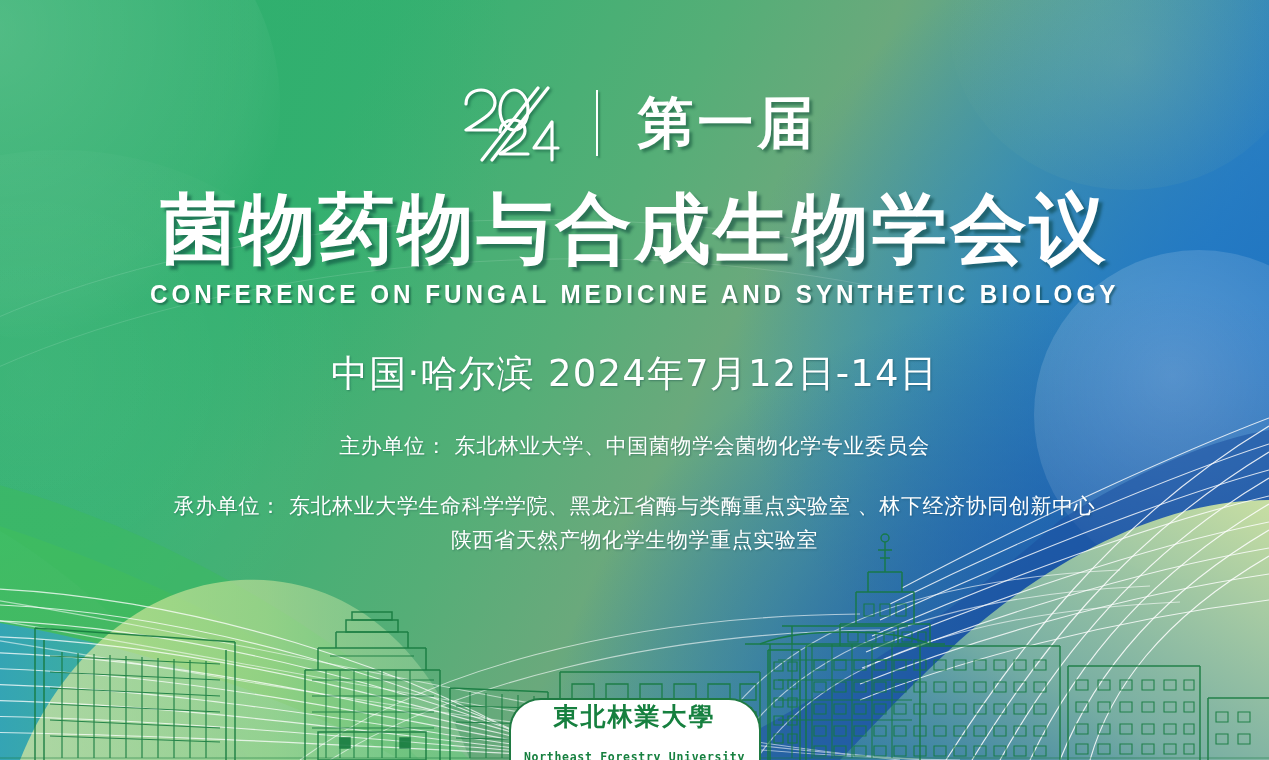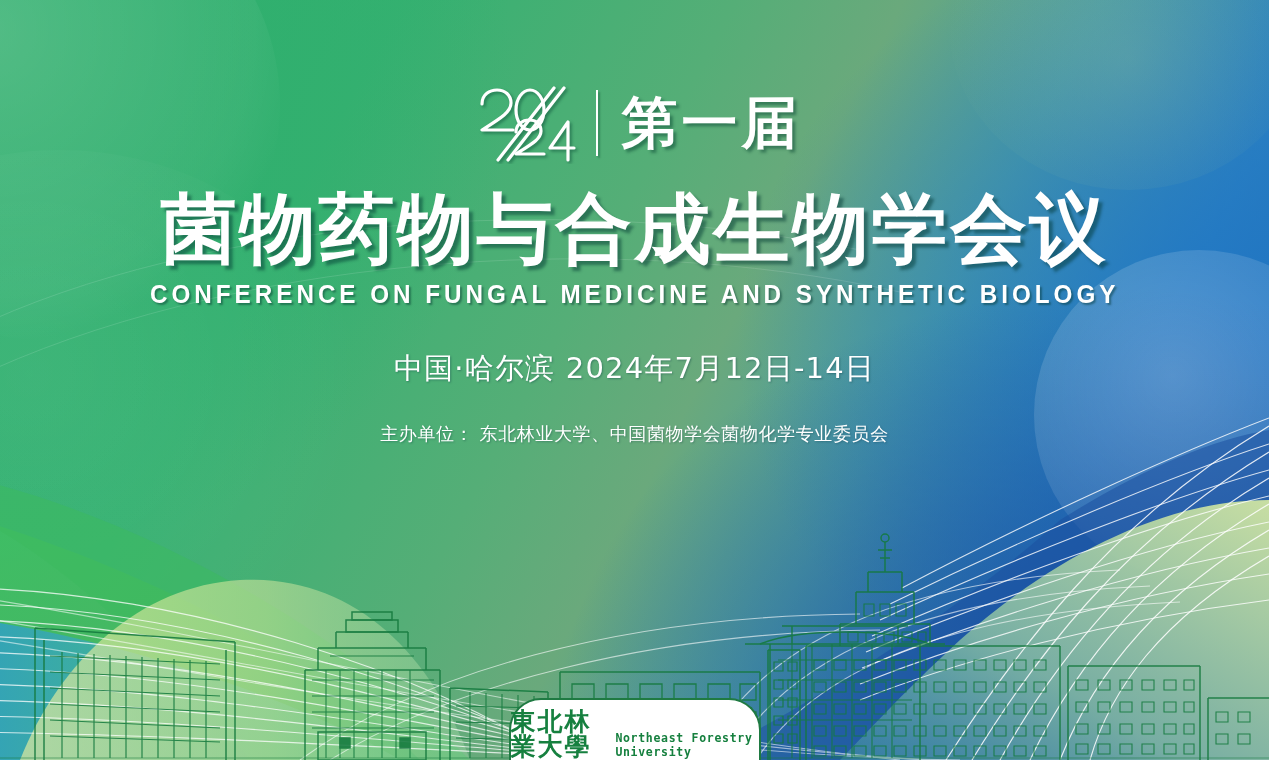--- a/index.html
+++ b/index.html
@@ -44,21 +44,21 @@
 
   
   #content {
     position:absolute; inset:0;
     display:flex; flex-direction:column; align-items:center;
   }
 
   
   #logo-row {
     display:flex; align-items:center; justify-content:center;
-    margin-top:82px; height:82px; gap:0;
+    margin-top:82px; height:82px; gap:16px;
   }
   #year-mark { width:112px; height:82px; display:block; }
   #logo-divider {
     width:2px; height:66px; background:#ffffff; margin:0 24px 0 16px;
     box-shadow:2px 2px 2px rgba(0,60,40,.35);
   }
   #edition-label {
     font-size:56px; font-weight:bold; color:#ffffff;
     letter-spacing:4px; line-height:1;
     text-shadow:3px 3px 3px rgba(0,60,45,.45);
@@ -80,45 +80,45 @@
     font-size:25px; font-weight:bold; color:#ffffff;
     letter-spacing:4.1px; white-space:nowrap;
     transform:scaleX(.97); transform-origin:center;
     text-shadow:2px 2px 2px rgba(0,50,45,.45);
     font-family:"Liberation Sans","DejaVu Sans",sans-serif;
   }
 
   
   #date-line {
     margin-top:40px;
-    font-size:29px; color:#ffffff; letter-spacing:1.2px;
+    font-size:37px; color:#ffffff; letter-spacing:1.2px;
     white-space:nowrap;
     text-shadow:1px 1px 2px rgba(0,50,60,.35);
     font-family:"DejaVu Sans","Liberation Sans",sans-serif;
   }
 
   
   .org-block { margin-top:26px; text-align:center; }
   #org-host { margin-top:30px; }
   .org-line {
-    font-size:18px; color:#ffffff; line-height:1.62;
+    font-size:21px; color:#ffffff; line-height:1.62;
     white-space:nowrap; letter-spacing:.6px;
     text-shadow:1px 1px 2px rgba(0,50,60,.32);
     font-family:"DejaVu Sans","Liberation Sans",sans-serif;
   }
 
   
   #university-plaque {
     position:absolute; left:50%; transform:translateX(-50%);
     bottom:0; width:252px; height:62px;
     background:#ffffff;
     border:2px solid #1f7a42;
     border-bottom:none;
     border-radius:32px 32px 0 0;
-    display:flex; 
+    display:flex; flex-direction:column;
     align-items:center; justify-content:center;
     padding-top:8px;
   }
   #plaque-cn {
     font-size:25px; font-weight:bold; color:#16803f;
     letter-spacing:2px; line-height:1;
     font-family:"DejaVu Sans","Liberation Sans",sans-serif;
   }
   #plaque-en {
     margin-top:21px;
@@ -387,20 +387,24 @@
     <h1 id="main-title">菌物药物与合成生物学会议</h1>
 
     <div id="sub-title">CONFERENCE ON FUNGAL MEDICINE AND SYNTHETIC BIOLOGY</div>
 
     <div id="date-line">中国·哈尔滨  2024年7月12日-14日</div>
 
     <div class="org-block" id="org-host">
       <div class="org-line">主办单位： 东北林业大学、中国菌物学会菌物化学专业委员会</div>
     </div>
 
+    <div class="org-block">
+      <div class="org-line">承办单位： 东北林业大学生命科学学院、黑龙江省酶与类酶重点实验室 、林下经济协同创新中心</div>
+      <div class="org-line">陕西省天然产物化学生物学重点实验室</div>
+    </div>
 
 
   </div>
 
   <div id="university-plaque">
     <div id="plaque-cn">東北林業大學</div>
     <div id="plaque-en">Northeast Forestry University</div>
   </div>
 
 </div>

